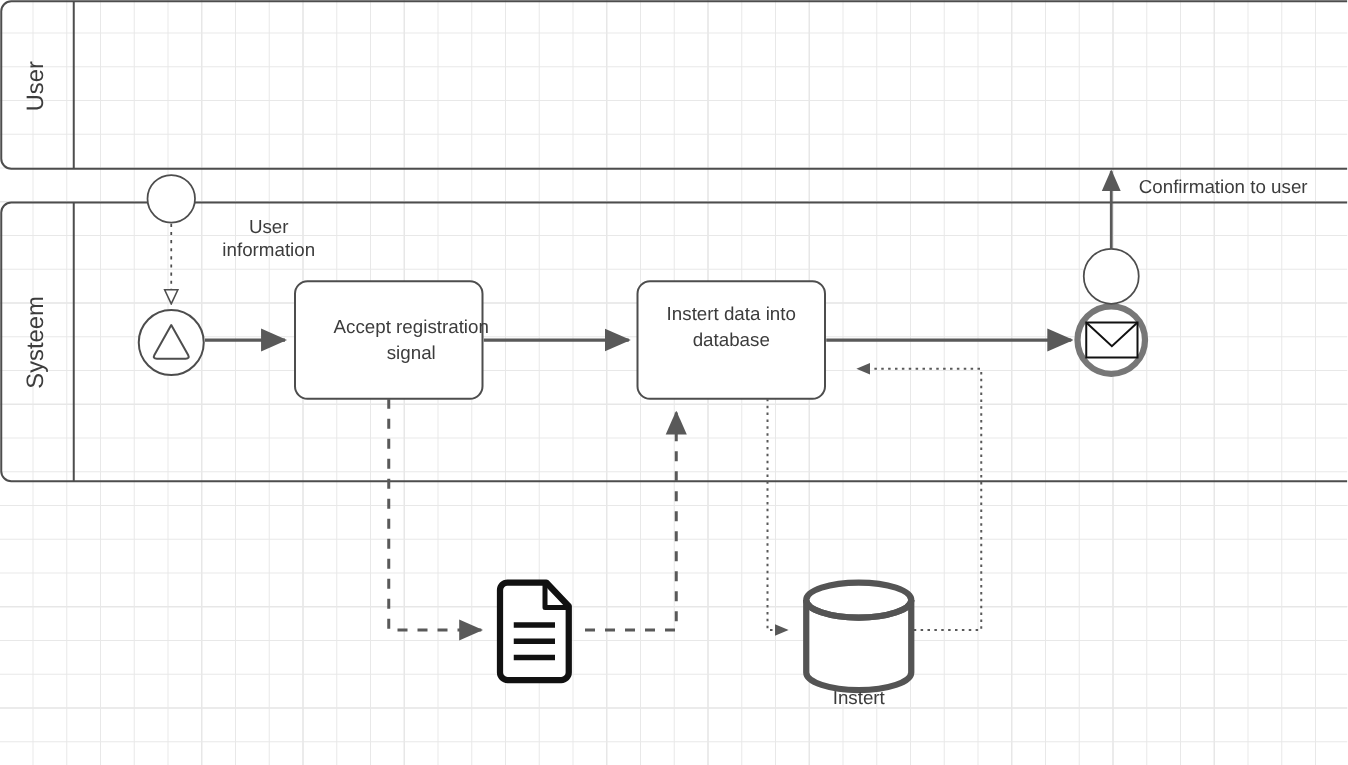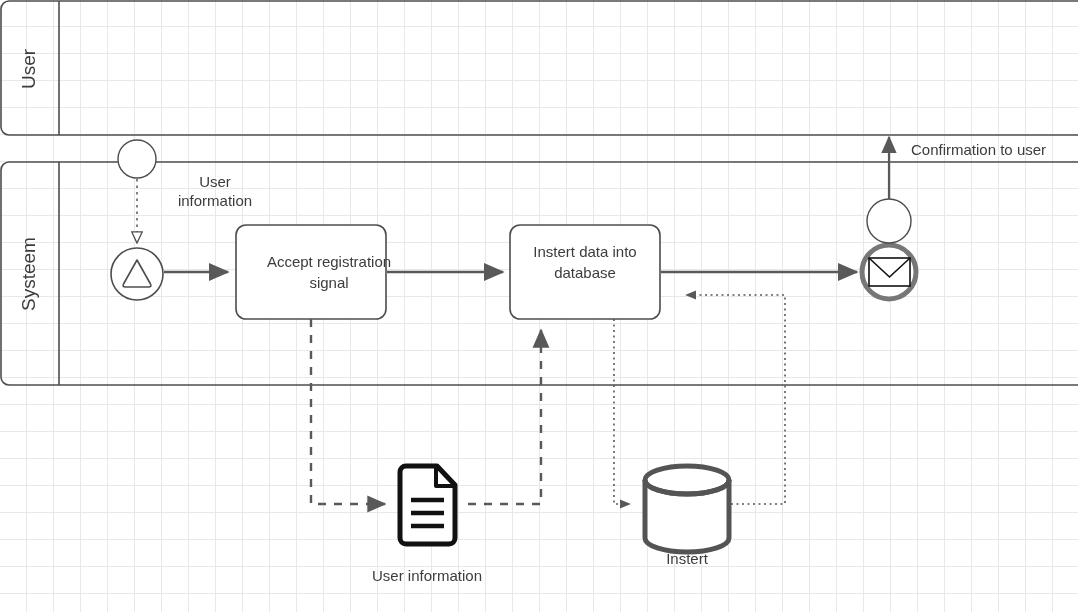--- a/index.html
+++ b/index.html
@@ -156,17 +156,16 @@
     <span>Instert data into database</span>
   </div>
 
   <div class="lbl" style="left:130px; top:172px; width:170px;">
     <div>User</div>
     <div>information</div>
   </div>
 
   <div class="lbl" style="left:911px; top:140px; text-align:left;">Confirmation to user</div>
 
-  <div class="lbl" style="left:347px; top:566px; width:160px; white-space:normal;">User information</div>
 
   <div class="lbl" style="left:627px; top:549px; width:120px;">Instert</div>
 
 </div>
 
 </body></html>

